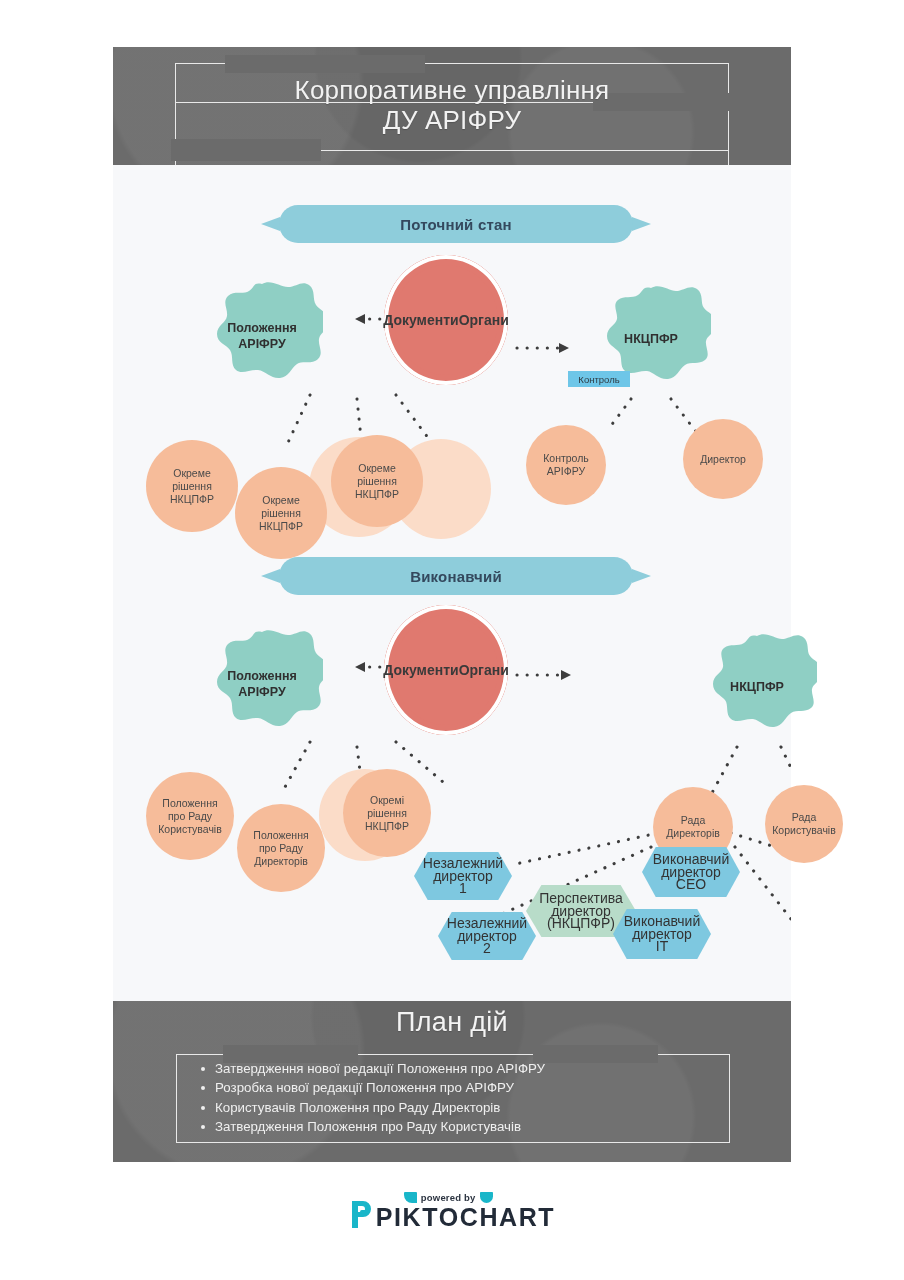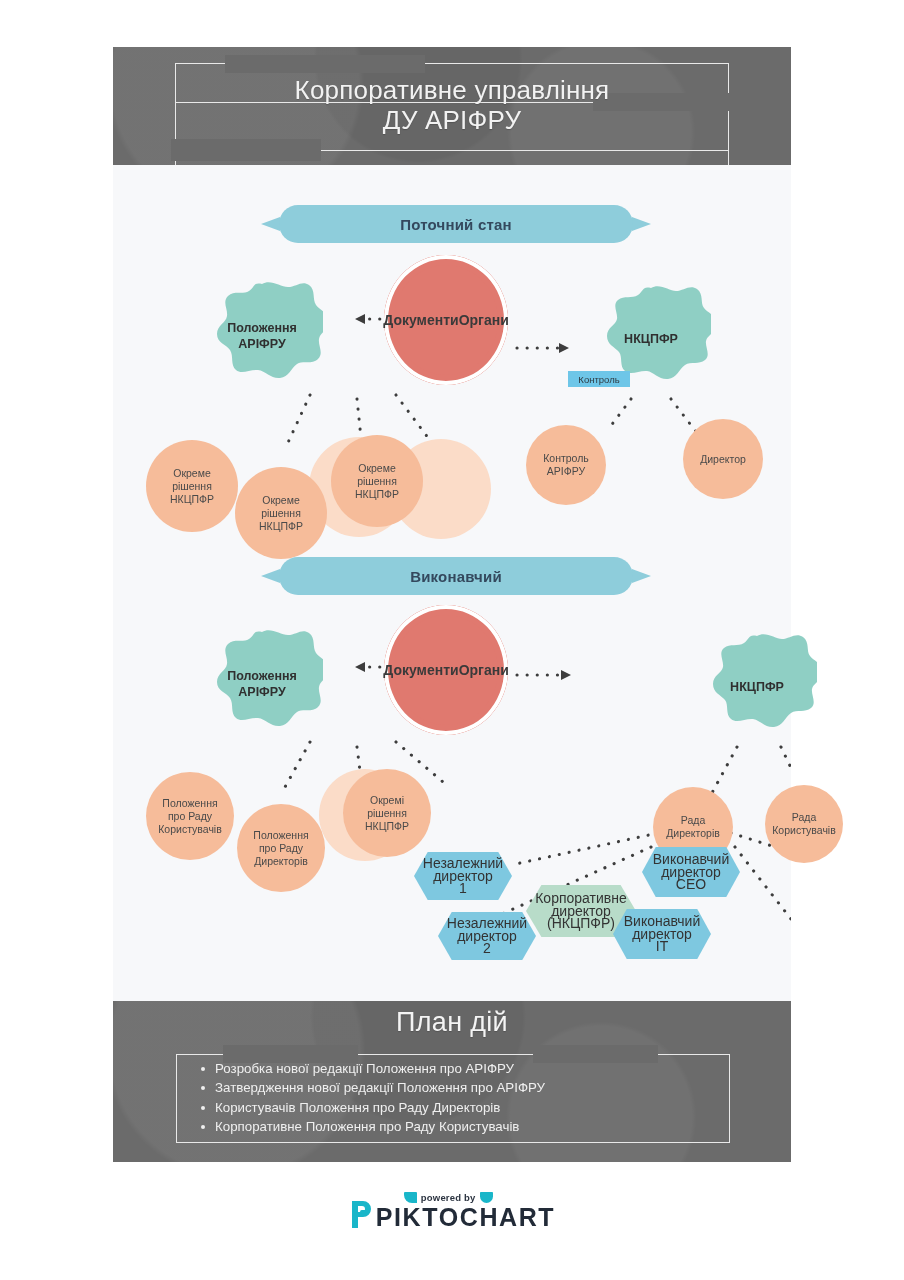--- a/index.html
+++ b/index.html
@@ -323,45 +323,45 @@
       <span>Незалежний</span>
       <span>директор</span>
       <span>1</span>
     </div>
     <div class="hex blue" style="left:325px;top:865px;width:98px;height:48px;">
       <span>Незалежний</span>
       <span>директор</span>
       <span>2</span>
     </div>
     <div class="hex mint" style="left:413px;top:838px;width:110px;height:52px;">
-      <span>Корпоративне</span>
+      <span>Перспектива</span>
       <span>директор</span>
       <span>(НКЦПФР)</span>
     </div>
     <div class="hex blue" style="left:529px;top:800px;width:98px;height:50px;">
       <span>Виконавчий</span>
       <span>директор</span>
       <span>СЕО</span>
     </div>
     <div class="hex blue" style="left:500px;top:862px;width:98px;height:50px;">
       <span>Виконавчий</span>
       <span>директор</span>
       <span>IT</span>
     </div>
 
     <div class="band band-bottom">
       <div class="plan-title">План дій</div>
       <div class="plan-box"></div>
       <div class="frame-gap" style="left:110px;top:44px;width:135px;height:18px;"></div>
       <div class="frame-gap" style="left:420px;top:44px;width:125px;height:18px;"></div>
       <ul class="plan-list">
+        <li>Затвердження нової редакції Положення про АРІФРУ</li>
         <li>Розробка нової редакції Положення про АРІФРУ</li>
-        <li>Затвердження нової редакції Положення про АРІФРУ</li>
         <li>Користувачів Положення про Раду Директорів</li>
-        <li>Корпоративне Положення про Раду Користувачів</li>
+        <li>Затвердження Положення про Раду Користувачів</li>
       </ul>
     </div>
 
   </div>
 
   <div class="footer">
     <div class="pik">
       <svg class="pik-mark" viewBox="0 0 27 31">
         <path fill="#19b6c9" d="M3 2h11a8 8 0 0 1 0 16H9v11H3V2zm6 5v6h4a3 3 0 0 0 0-6H9z"></path>
         <rect x="11" y="11" width="10" height="3.4" rx="1.7" fill="#19b6c9"></rect>

